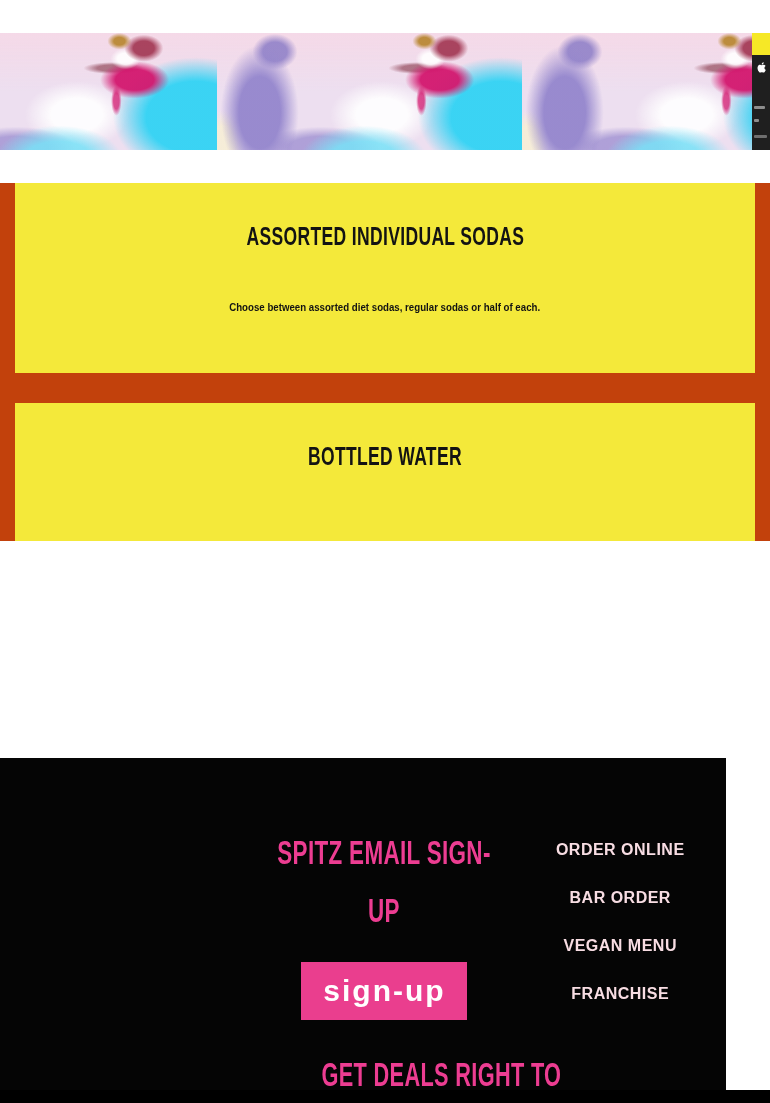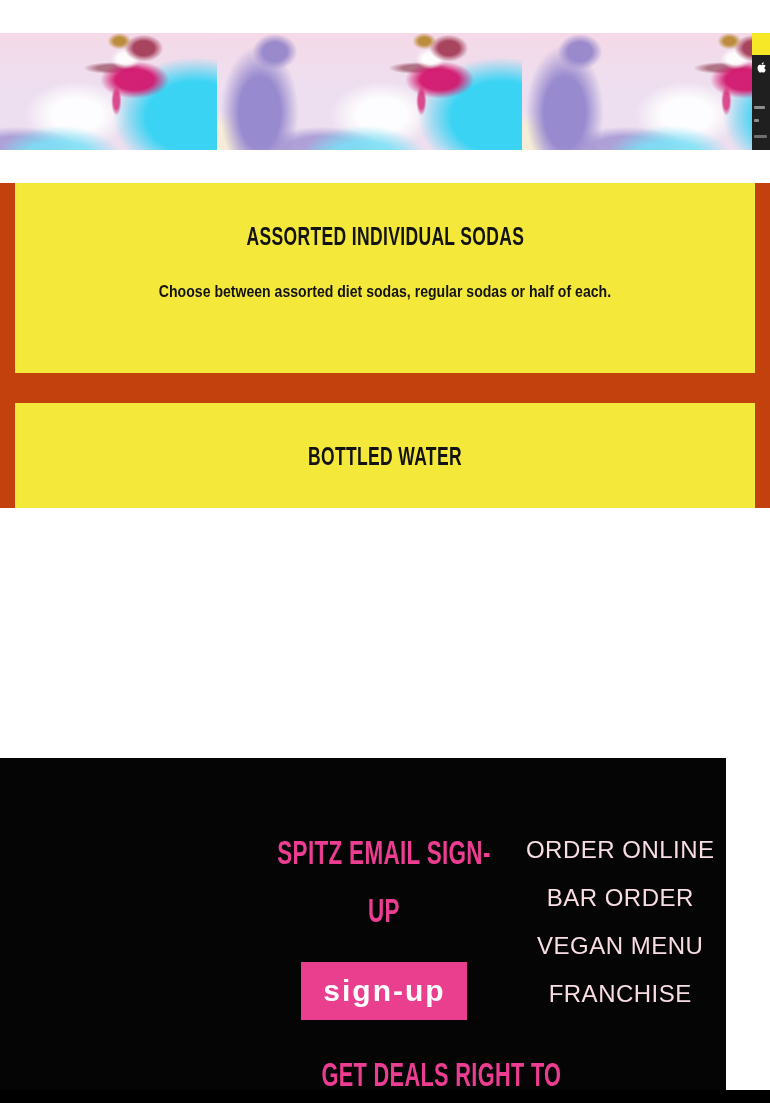--- a/index.html
+++ b/index.html
@@ -51,28 +51,28 @@
   .dash1 { top: 47px; width: 11px; }
   .dash2 { top: 60px; width: 5px; }
   .dash3 { top: 76px; width: 13px; background: #6f6f6f; }
 
   
   .cards { background: #c2410c; }
   .card {
     margin: 0 15px; background: #f4e93a; text-align: center; overflow: hidden;
   }
   .card-1 { margin-top: 33px; height: 190px; }
-  .card-2 { margin-top: 30px; height: 105px; }
+  .card-2 { margin-top: 30px; height: 138px; }
   .card-title {
     margin-top: 36px; font-size: 25px; line-height: 34px; font-weight: bold;
     color: #131313; letter-spacing: 0.5px; white-space: nowrap;
   }
   .card-title > span { display: inline-block; transform: scaleX(.70); transform-origin: 50% 50%; }
   .card-desc {
-    margin-top: 28px; font-size: 16px; line-height: 22px; font-weight: bold;
+    margin-top: 43px; font-size: 11px; line-height: 22px; font-weight: bold;
     color: #131313; white-space: nowrap;
   }
   .card-desc > span { display: inline-block; transform: scaleX(.88); transform-origin: 50% 50%; }
 
   
   .footer {
     position: absolute; left: 0; top: 758px;
     width: 726px; height: 345px;
     background: #050505;
     display: flex;
@@ -94,21 +94,21 @@
     color: #ffffff; font-family: "Liberation Sans", sans-serif;
     font-size: 30px; font-weight: bold; letter-spacing: 2px;
   }
   .tagline-wrap { margin-top: 32px; white-space: nowrap; overflow: visible; }
   .tagline {
     display: inline-block; transform: scaleX(.64); transform-origin: 50% 50%;
     font-size: 34px; line-height: 44px; font-weight: bold;
     color: #ed3d92; letter-spacing: 0.5px; white-space: nowrap;
   }
   .f-link {
-    display: block; line-height: 48px; font-size: 24px; font-weight: normal;
+    display: block; line-height: 48px; font-size: 16px; font-weight: bold;
     color: #f8dde3; text-decoration: none; letter-spacing: 0.5px; white-space: nowrap;
   }
   .footer-bottom-bar {
     position: absolute; left: 0; bottom: 0; width: 770px; height: 13px; background: #000000;
   }
 </style>
 </head>
 <body>
 
 <div class="page">

